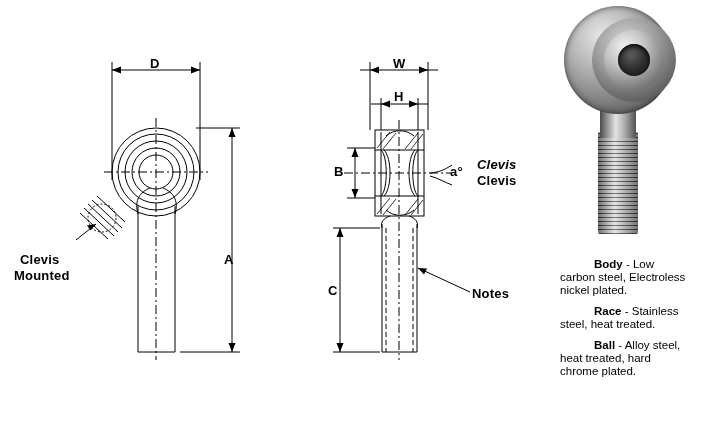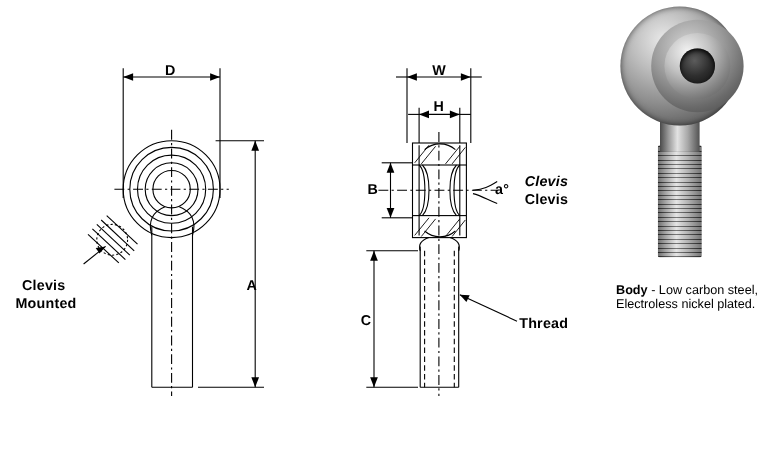--- a/index.html
+++ b/index.html
@@ -4,21 +4,21 @@
 <style>
   html,body{margin:0;padding:0;background:#ffffff;}
   body{width:705px;height:428px;position:relative;overflow:hidden;
        font-family:"Liberation Sans",sans-serif;color:#000;}
   .wrap{position:absolute;left:0;top:0;width:705px;height:428px;}
 
   svg{position:absolute;left:0;top:0;}
 
   .lbl{position:absolute;font-weight:bold;font-size:13px;letter-spacing:0.2px;}
   .lbl2{position:absolute;font-size:11.5px;line-height:13px;}
-  .lbl2 b{font-weight:bold;}
+  .lbl2 b{font-weight:bold;margin-left:34px;}
 
   
   .photo{position:absolute;left:548px;top:6px;width:140px;height:228px;}
   .ph-head{position:absolute;left:16px;top:0;width:108px;height:108px;border-radius:54px;
      background:radial-gradient(circle at 36% 28%, #e9e9e9 0%, #bdbdbd 28%, #8e8e8e 55%, #5e5e5e 80%, #3b3b3b 100%);
      box-shadow:inset 0 0 6px rgba(0,0,0,.6);}
   .ph-head2{position:absolute;left:28px;top:12px;width:84px;height:84px;border-radius:42px;
      background:radial-gradient(circle at 40% 30%, #d6d6d6 0%, #9d9d9d 40%, #6a6a6a 70%, #414141 100%);}
   .ph-ball{position:absolute;left:40px;top:24px;width:60px;height:60px;border-radius:30px;
      background:radial-gradient(circle at 35% 28%, #f2f2f2 0%, #c2c2c2 35%, #8a8a8a 65%, #4d4d4d 100%);}
@@ -163,29 +163,35 @@
   <div class="lbl" style="left:334px;top:164px;">B</div>
   <div class="lbl" style="left:328px;top:283px;">C</div>
   <div class="lbl" style="left:450px;top:164px;">a°</div>
 
   <div class="lbl" style="left:20px;top:252px;">Clevis</div>
   <div class="lbl" style="left:14px;top:268px;">Mounted</div>
 
   <div class="lbl" style="left:477px;top:157px;font-style:italic;">Clevis</div>
   <div class="lbl" style="left:477px;top:173px;">Clevis</div>
 
-  <div class="lbl" style="left:472px;top:286px;">Thread</div>
+  <div class="lbl" style="left:472px;top:286px;">Notes</div>
 
   <div class="photo">
     <div class="ph-shank"></div>
     <div class="ph-neck"></div>
     <div class="ph-head">
       <div class="ph-head2"></div>
       <div class="ph-ball"></div>
       <div class="ph-bore"></div>
     </div>
   </div>
 
   <div class="lbl2" style="left:560px;top:258px;width:132px;">
     <b>Body</b><span> - Low carbon steel, Electroless nickel plated.</span>
   </div>
+  <div class="lbl2" style="left:560px;top:305px;width:132px;">
+    <b>Race</b><span> - Stainless steel, heat treated.</span>
+  </div>
+  <div class="lbl2" style="left:560px;top:339px;width:132px;">
+    <b>Ball</b><span> - Alloy steel, heat treated, hard chrome plated.</span>
+  </div>
 
 </div>
 
 </body></html>

